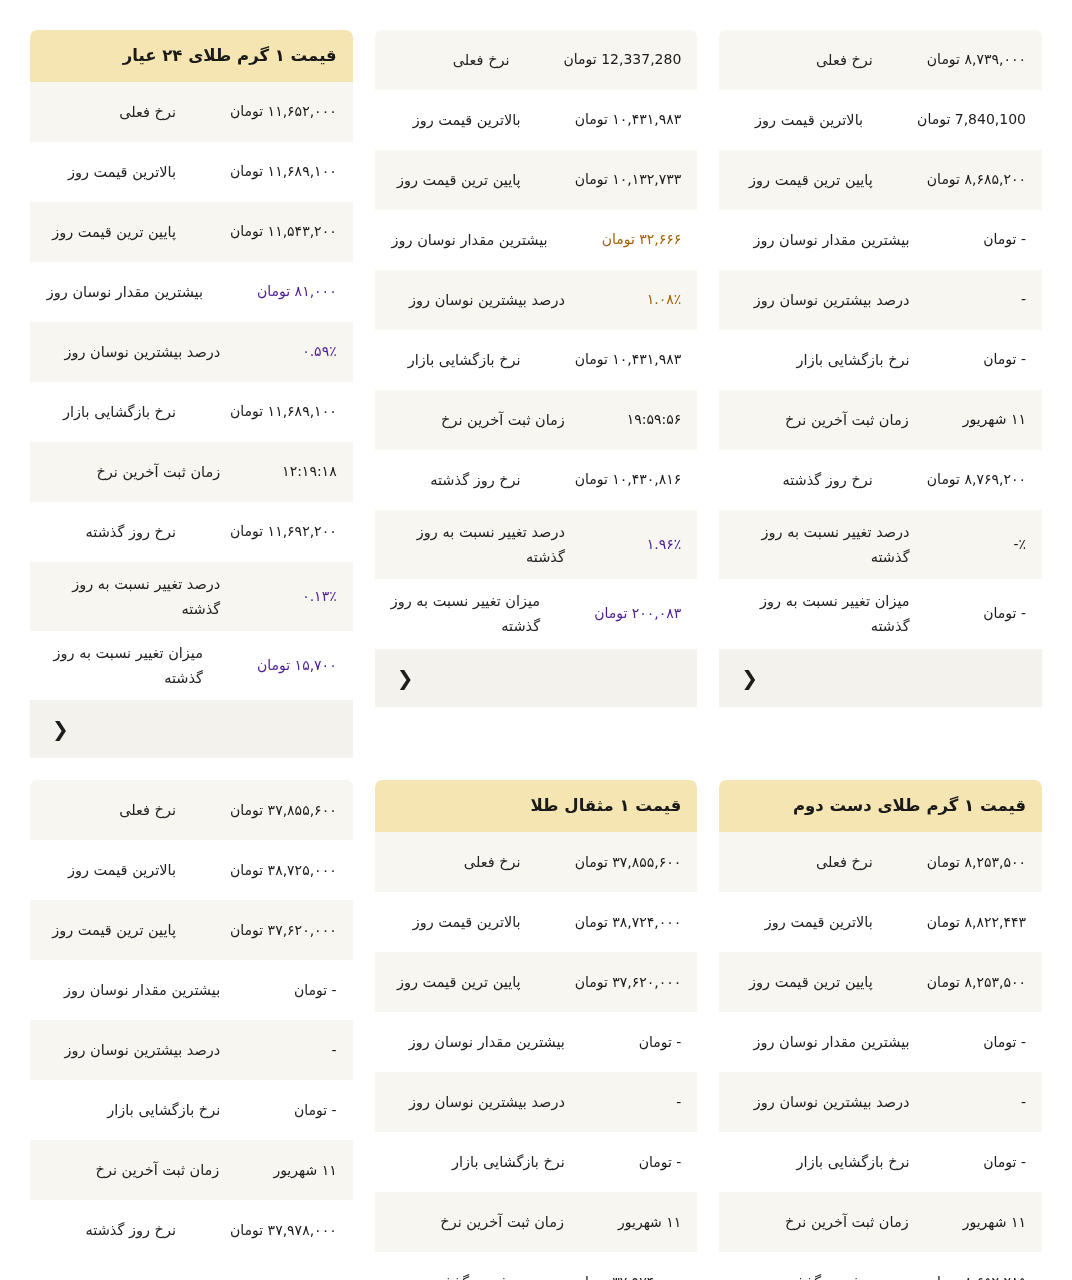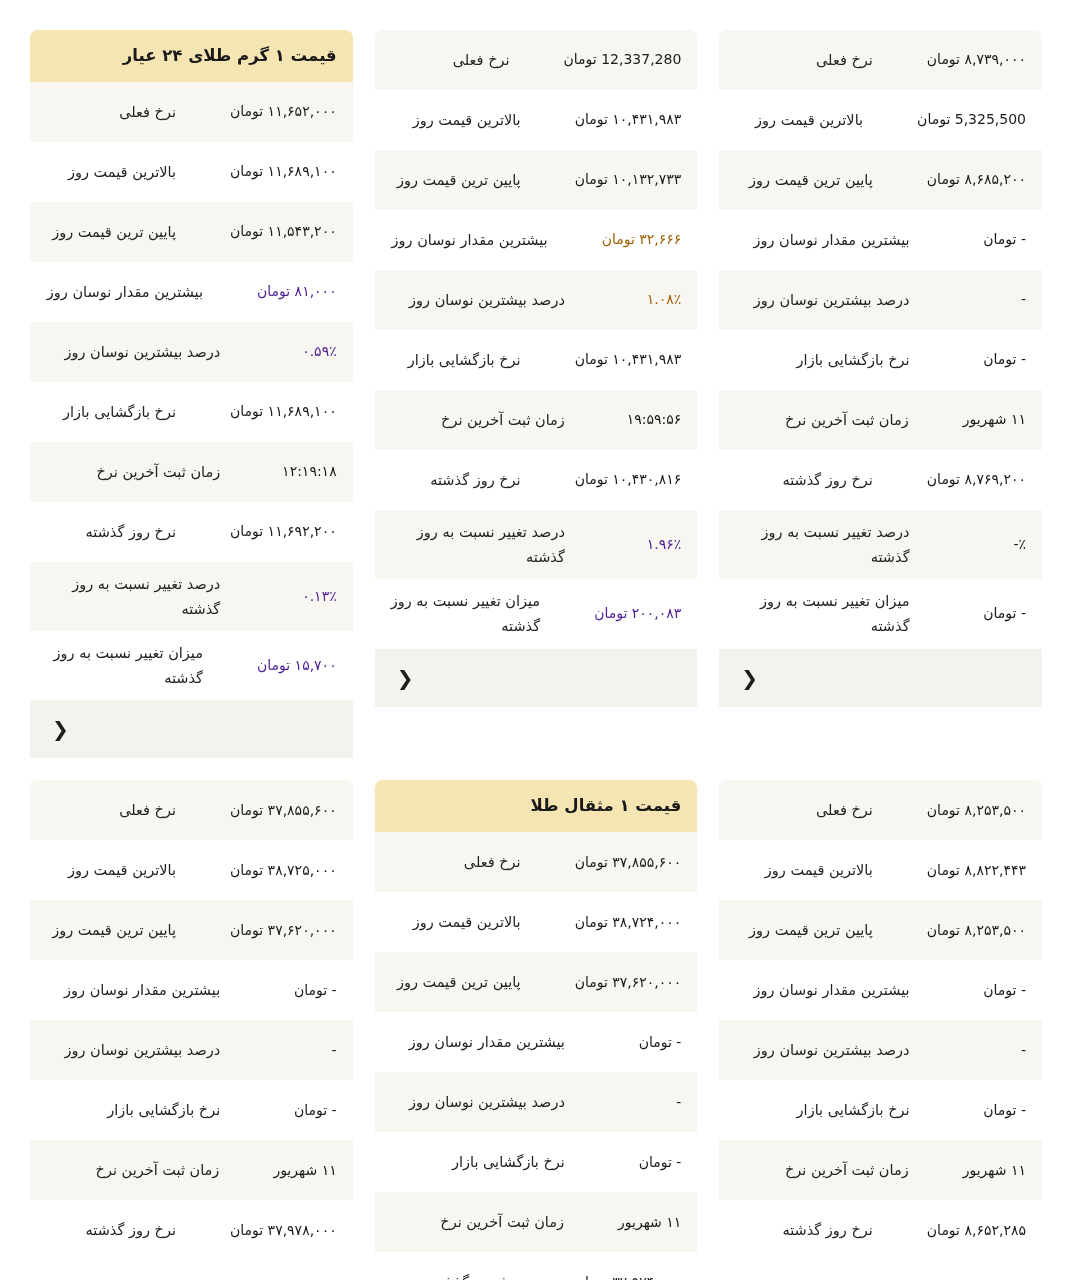--- a/index.html
+++ b/index.html
@@ -102,21 +102,21 @@
 
 <div class="grid" id="grid">
     <div class="card">
       <div class="rows">
         <div class="row alt">
           <div class="label">نرخ فعلی</div>
           <div class="value">۸,۷۳۹,۰۰۰ تومان</div>
         </div>
         <div class="row">
           <div class="label">بالاترین قیمت روز</div>
-          <div class="value">5,325,500 تومان</div>
+          <div class="value">7,840,100 تومان</div>
         </div>
         <div class="row alt">
           <div class="label">پایین ترین قیمت روز</div>
           <div class="value">۸,۶۸۵,۲۰۰ تومان</div>
         </div>
         <div class="row">
           <div class="label">بیشترین مقدار نوسان روز</div>
           <div class="value">- تومان</div>
         </div>
         <div class="row alt">
@@ -242,20 +242,23 @@
           <div class="label">میزان تغییر نسبت به روز گذشته</div>
           <div class="value down">۱۵,۷۰۰ تومان</div>
         </div>
       </div>
       <div class="card-footer">
         <div class="spacer"></div>
         <span class="chev">❮</span>
       </div>
     </div>
     <div class="card">
+      <div class="card-header">
+        <div class="title">قیمت ۱ گرم طلای دست دوم</div>
+      </div>
       <div class="rows">
         <div class="row alt">
           <div class="label">نرخ فعلی</div>
           <div class="value">۸,۲۵۳,۵۰۰ تومان</div>
         </div>
         <div class="row">
           <div class="label">بالاترین قیمت روز</div>
           <div class="value">۸,۸۲۲,۴۴۳ تومان</div>
         </div>
         <div class="row alt">

